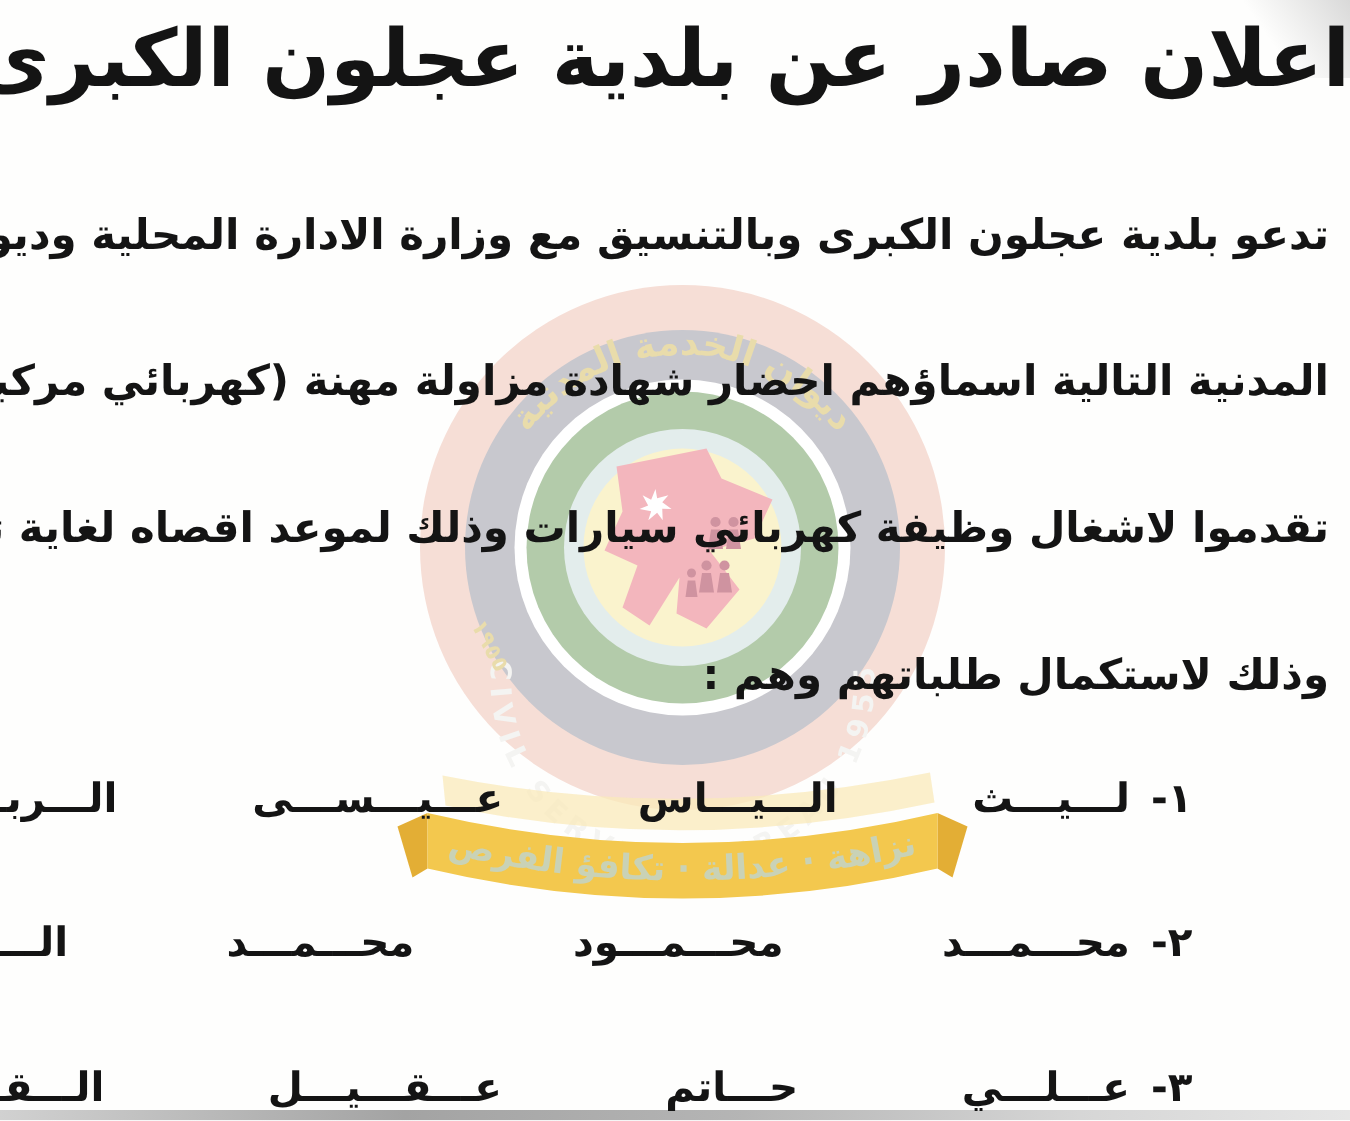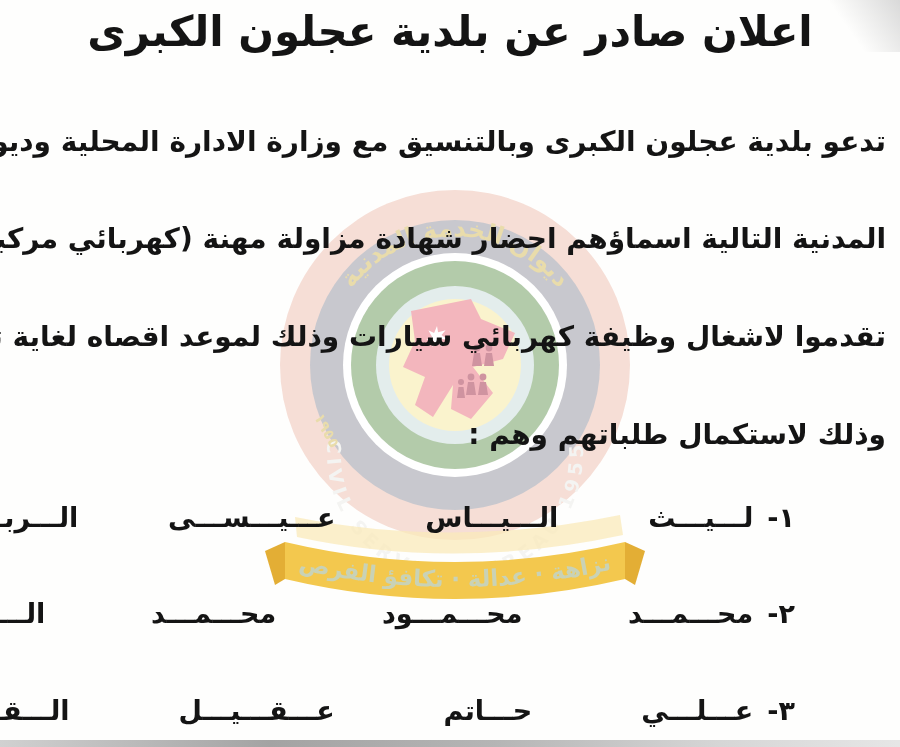--- a/index.html
+++ b/index.html
@@ -6,21 +6,21 @@
   .page{
     position:relative;
     width:900px;height:747px;
     background:#fefefd;
     overflow:hidden;
     font-family:"DejaVu Sans", sans-serif;
     direction:rtl;
     color:#111;
   }
   .txt{position:absolute;font-weight:bold;color:#141414;line-height:1.35;white-space:nowrap;}
-  .title{top:4px;left:0;right:0;text-align:center;font-size:42px;letter-spacing:0;}
+  .title{top:4px;left:0;right:0;text-align:center;font-size:53px;letter-spacing:0;}
   .p-line{font-size:28px;left:12px;right:14px;text-align:justify;text-align-last:justify;}
   .p1{top:66px;}
   .p2{top:126px;}
   .p3{top:186px;}
   .p4{top:246px;text-align:right;text-align-last:right;}
   .name-row{font-size:27px;left:75px;right:105px;text-align:justify;text-align-last:justify;}
   .n1{top:292px;}
   .n2{top:352px;}
   .n3{top:412px;}
   .name-num{display:inline-block;margin-left:14px;}

